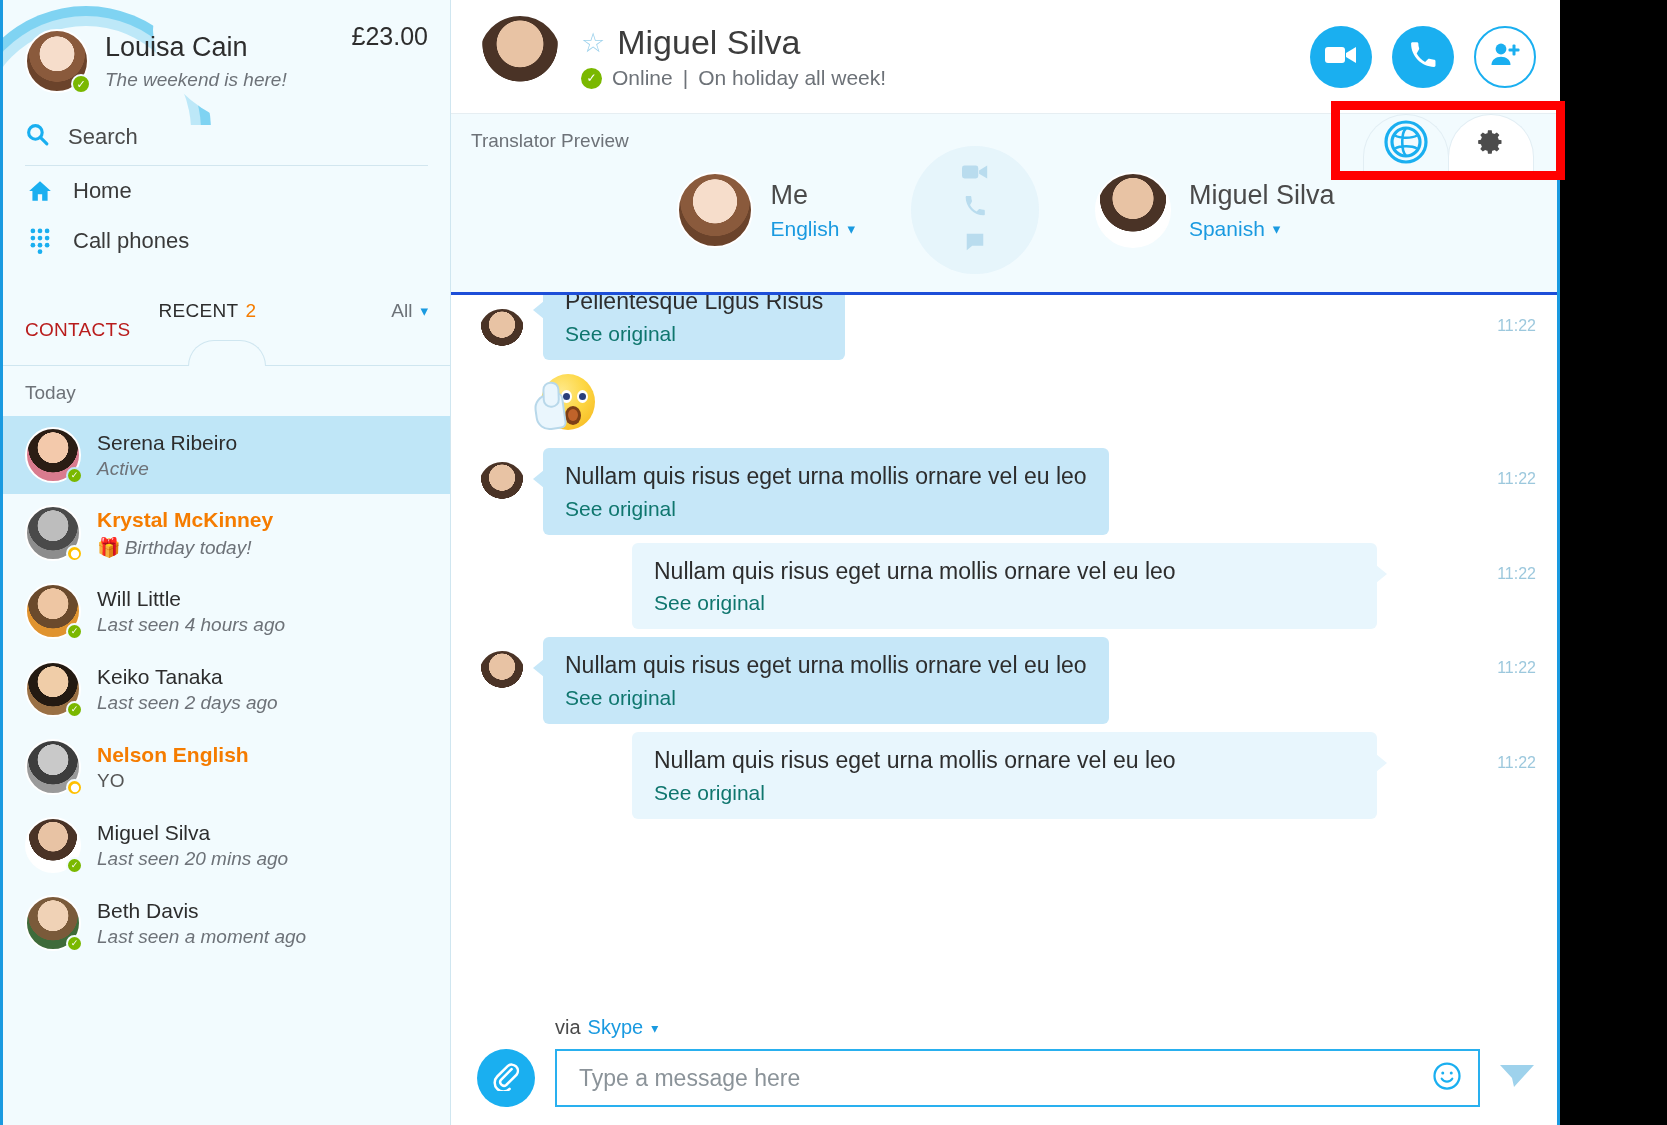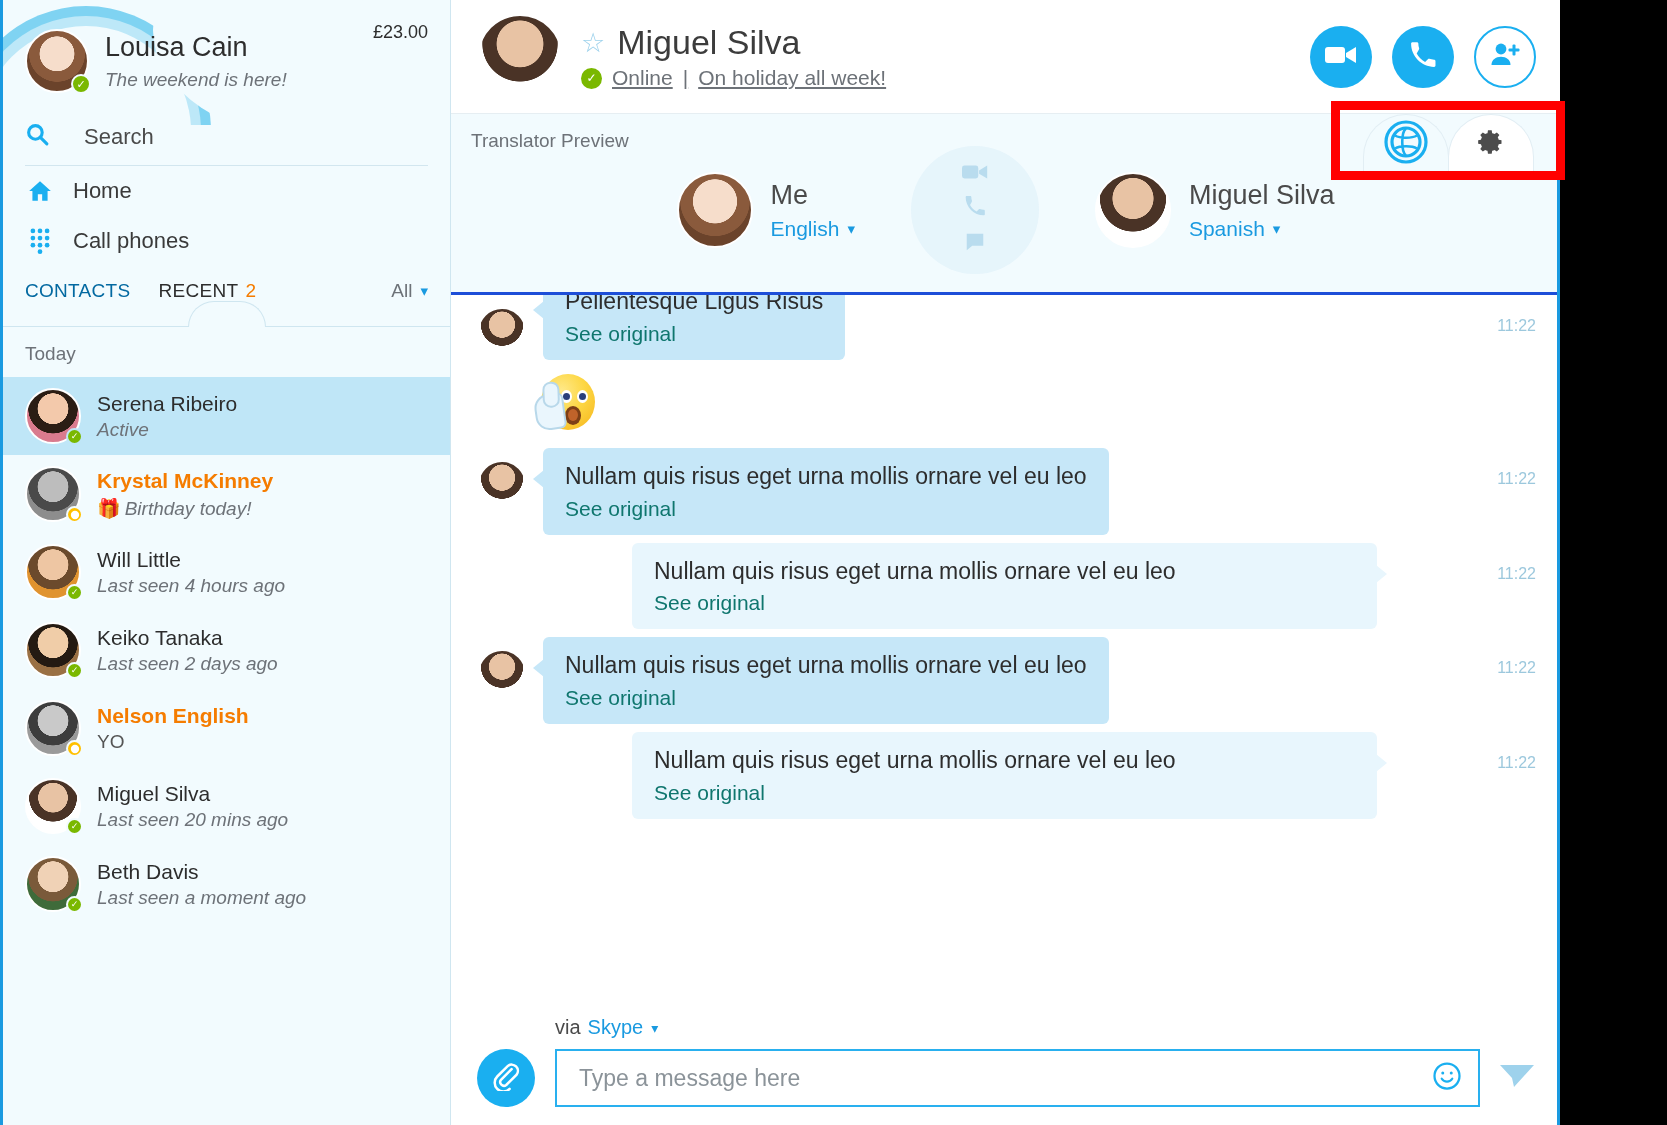--- a/index.html
+++ b/index.html
@@ -61,23 +61,23 @@
     display:flex; align-items:center; justify-content:center;
     color:#fff; font-size:11px; line-height:1;
   }
   .st-online { background:#7ab800; }
   .st-away { background:#ffc000; }
   .st-sm { width:17px; height:17px; font-size:9px; }
 
   .profile-text { margin-left: 16px; flex: 1 1 auto; min-width:0;}
   .profile-name { font-size: 27px; color: #2d2d2d; font-weight: 400; line-height:1.2;}
   .profile-mood { font-size: 19px; color: #6d7278; font-style: italic; margin-top: 5px; }
-  .profile-credit { font-size: 18px; color: #2d2d2d; white-space:nowrap; align-self:flex-start; margin-top:4px;}
+  .profile-credit { font-size: 25px; color: #2d2d2d; white-space:nowrap; align-self:flex-start; margin-top:4px;}
   .search-wrapper { position:relative; z-index:3; padding: 0 22px; }
-  .search-inner { display:flex; align-items:center; padding: 4px 0 14px 0; border-bottom:1px solid #d2e6ef;gap:16px; }
+  .search-inner { display:flex; align-items:center; padding: 4px 0 14px 0; border-bottom:1px solid #d2e6ef; }
   .search-input {
     border: none; background: transparent; outline: none;
     font-family: "Liberation Sans", sans-serif;
     font-size: 22px; color: #4a4a4a; margin-left: 18px; width: 100%;
   }
   .search-input::placeholder { color:#4a4a4a; opacity:1; }
 
   .nav-item {
     position:relative; z-index:3;
     display: flex; align-items: center;
@@ -85,21 +85,21 @@
   }
   .nav-icon { width: 30px; display:flex; align-items:center; justify-content:center; }
   .nav-label { font-size: 22px; color: #3a3a3a; margin-left: 18px; }
 
   .tabs {
     position:relative; z-index:3;
     display:flex; align-items:center;
     padding: 14px 22px 12px 22px;
   }
   .tab { font-size: 19px; letter-spacing: .3px; margin-right: 28px; cursor:pointer;}
-  .tab.inactive { color: #0369a1; }
+  .tab.inactive { color: #b91c1c; margin-top: 39px; }
   .tab.active { color: #2d2d2d; }
   .badge-count { color:#f57c00; margin-left:7px; }
   .all-filter { margin-left:auto; font-size:19px; color:#6d7278; display:flex; align-items:center; cursor:pointer;}
   .chev { margin-left:8px; color:#1a9ae0; font-size:15px; }
 
   .tab-divider { position:relative; height:13px; border-bottom:1px solid #cfe6f0; z-index:2;}
   .notch {
     position:absolute; left:185px; bottom:-1px; width:78px; height:26px;
     border:1px solid #cfe6f0; border-bottom:none;
     border-radius: 60px 60px 0 0;
@@ -130,21 +130,21 @@
     padding: 0 24px 0 26px; border-bottom: 1px solid #e6eef2;
     background:#fff; position:relative; z-index:5;
   }
   .ch-name-block { margin-left: 18px; }
   .ch-title-row { display:flex; align-items:center; }
   .star { font-size: 27px; color:#9ed2ec; margin-right:12px; }
   .ch-name { font-size: 34px; color:#3c3c3c; font-weight:400;}
   .ch-sub { display:flex; align-items:center; margin-top:4px;}
   .ch-sub-dot { width:21px; height:21px; border-radius:50%; background:#7ab800; color:#fff;
     display:flex; align-items:center; justify-content:center; font-size:12px; margin-right:10px;}
-  .ch-sub-text { font-size:21px; color:#6d7278;text-decoration:underline;}
+  .ch-sub-text { font-size:21px; color:#6d7278;}
   .ch-actions { margin-left:auto; display:flex; align-items:center; gap:20px;}
   .circ-btn {
     width: 62px; height:62px; border-radius:50%;
     display:flex; align-items:center; justify-content:center; cursor:pointer;
   }
   .circ-filled { background:#1aaff0; }
   .circ-outline { background:#fff; border: 2px solid #1aaff0; }
 
   
   .translator-toolbar {

